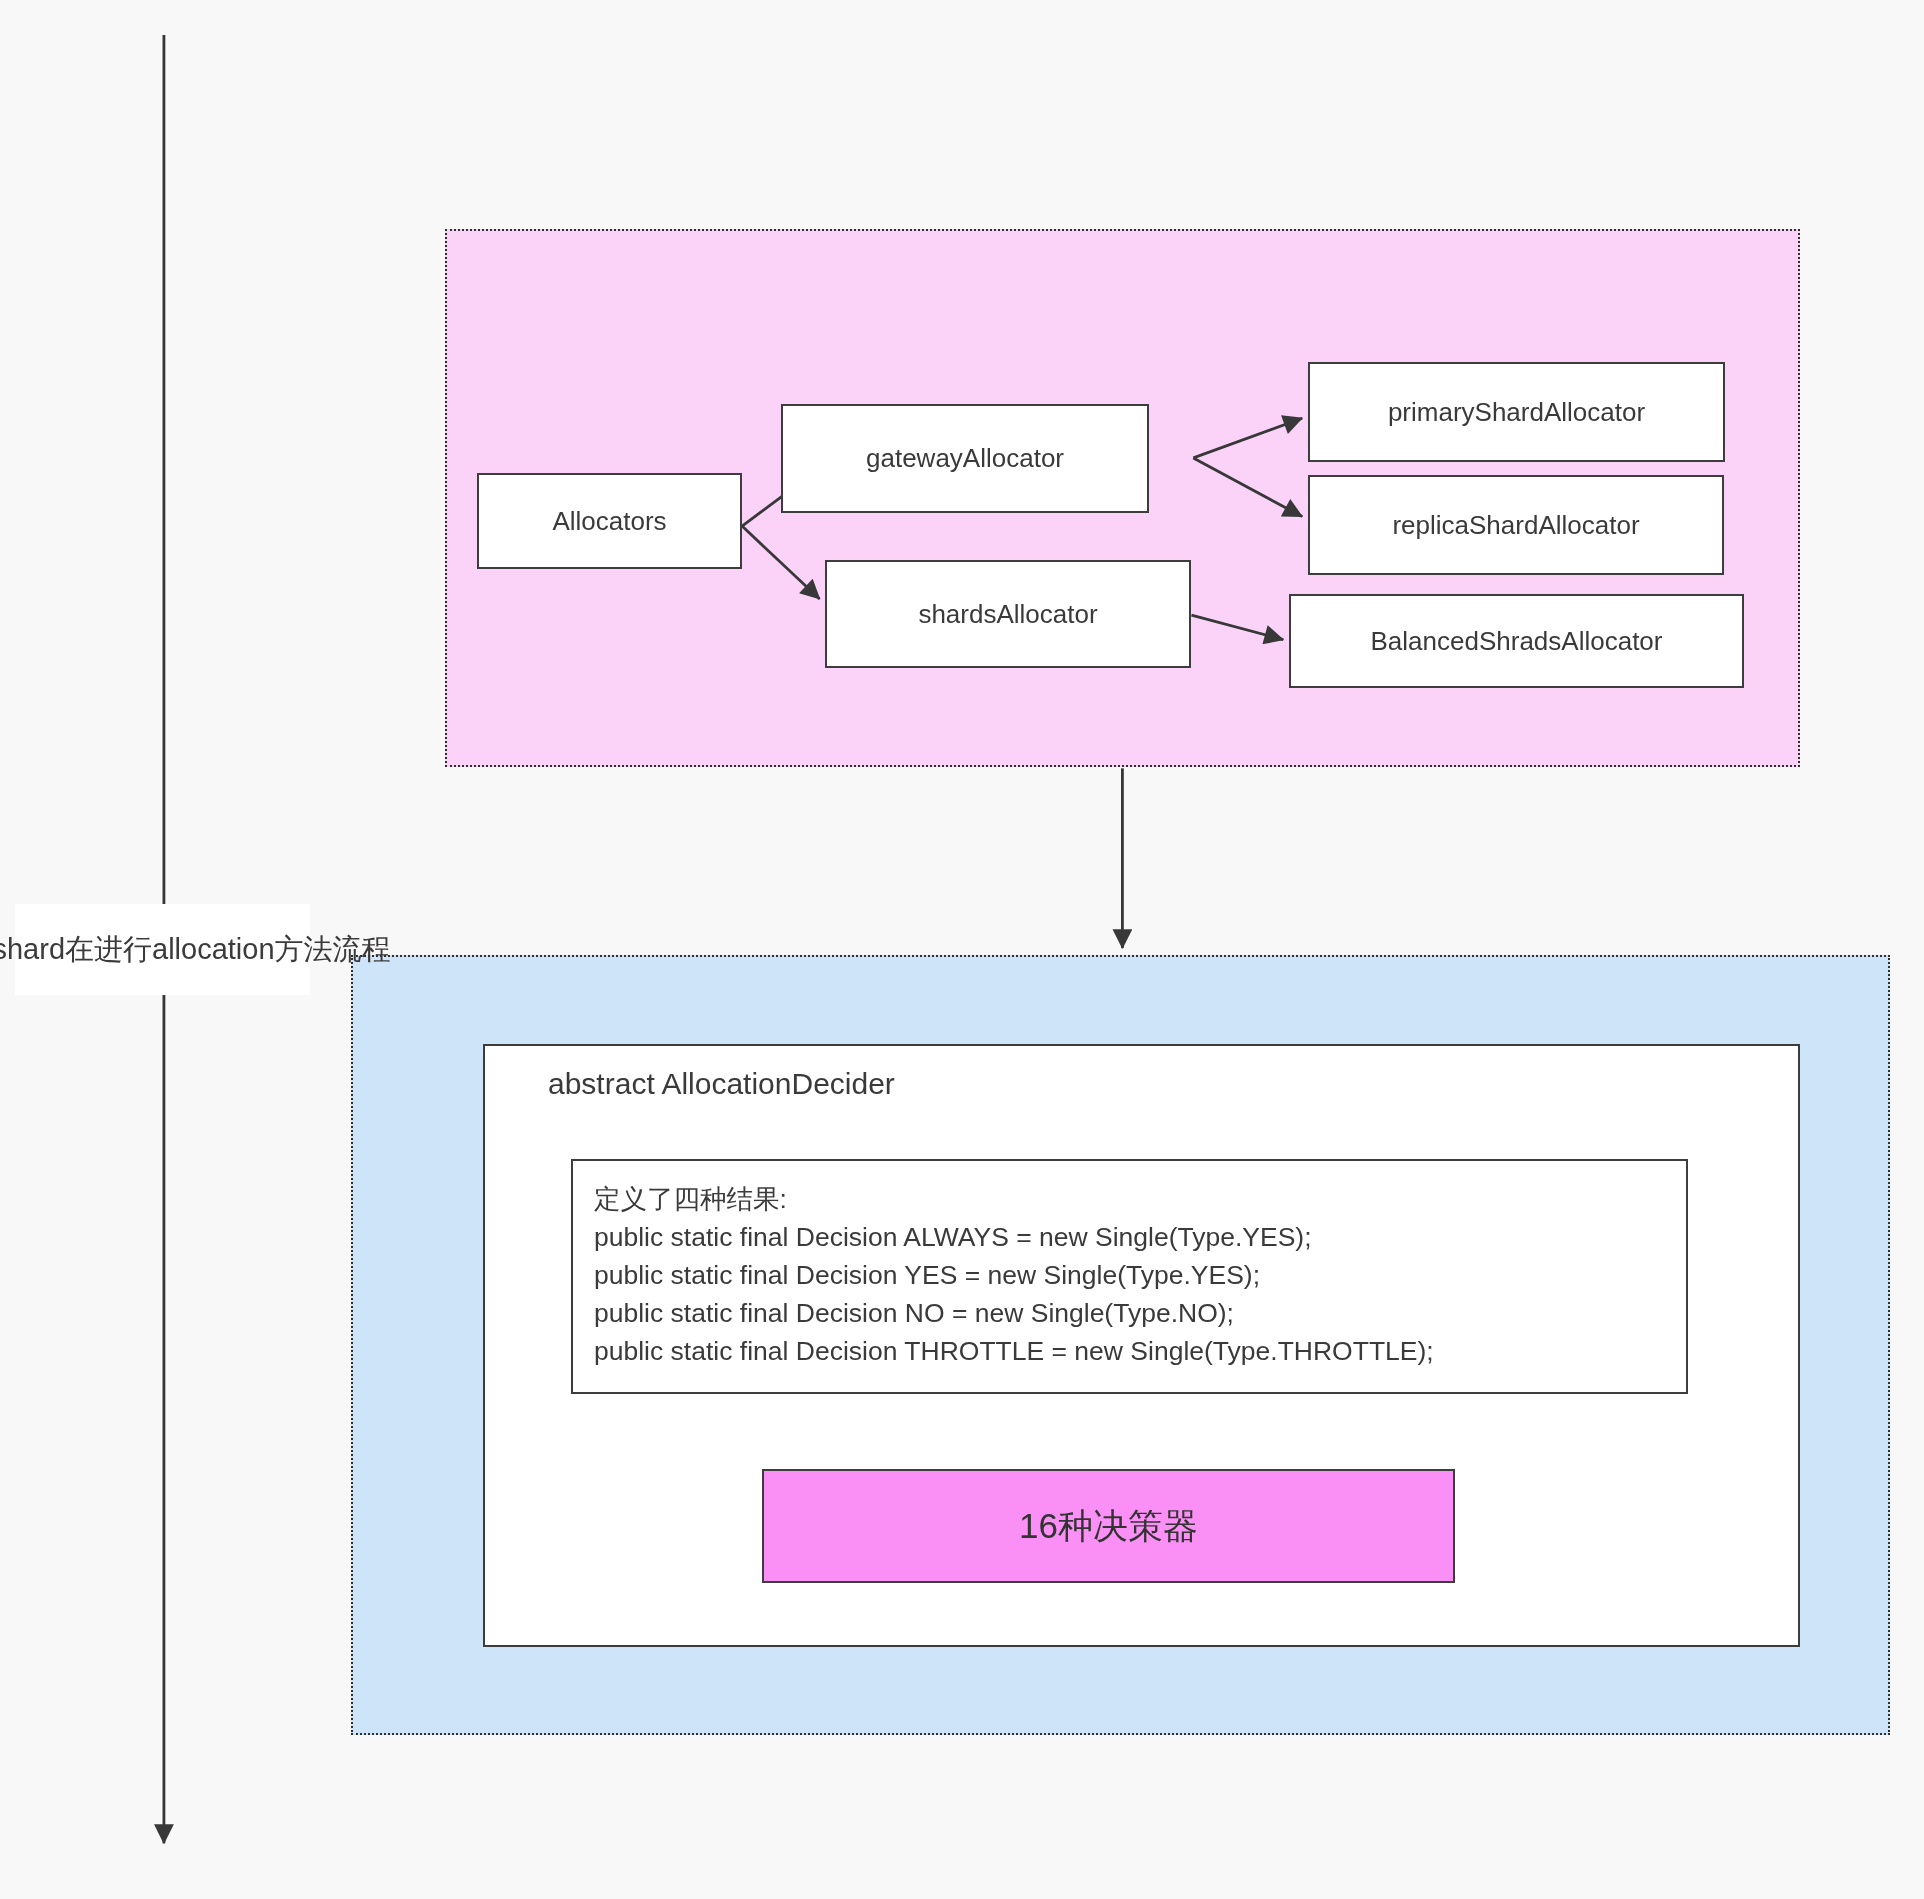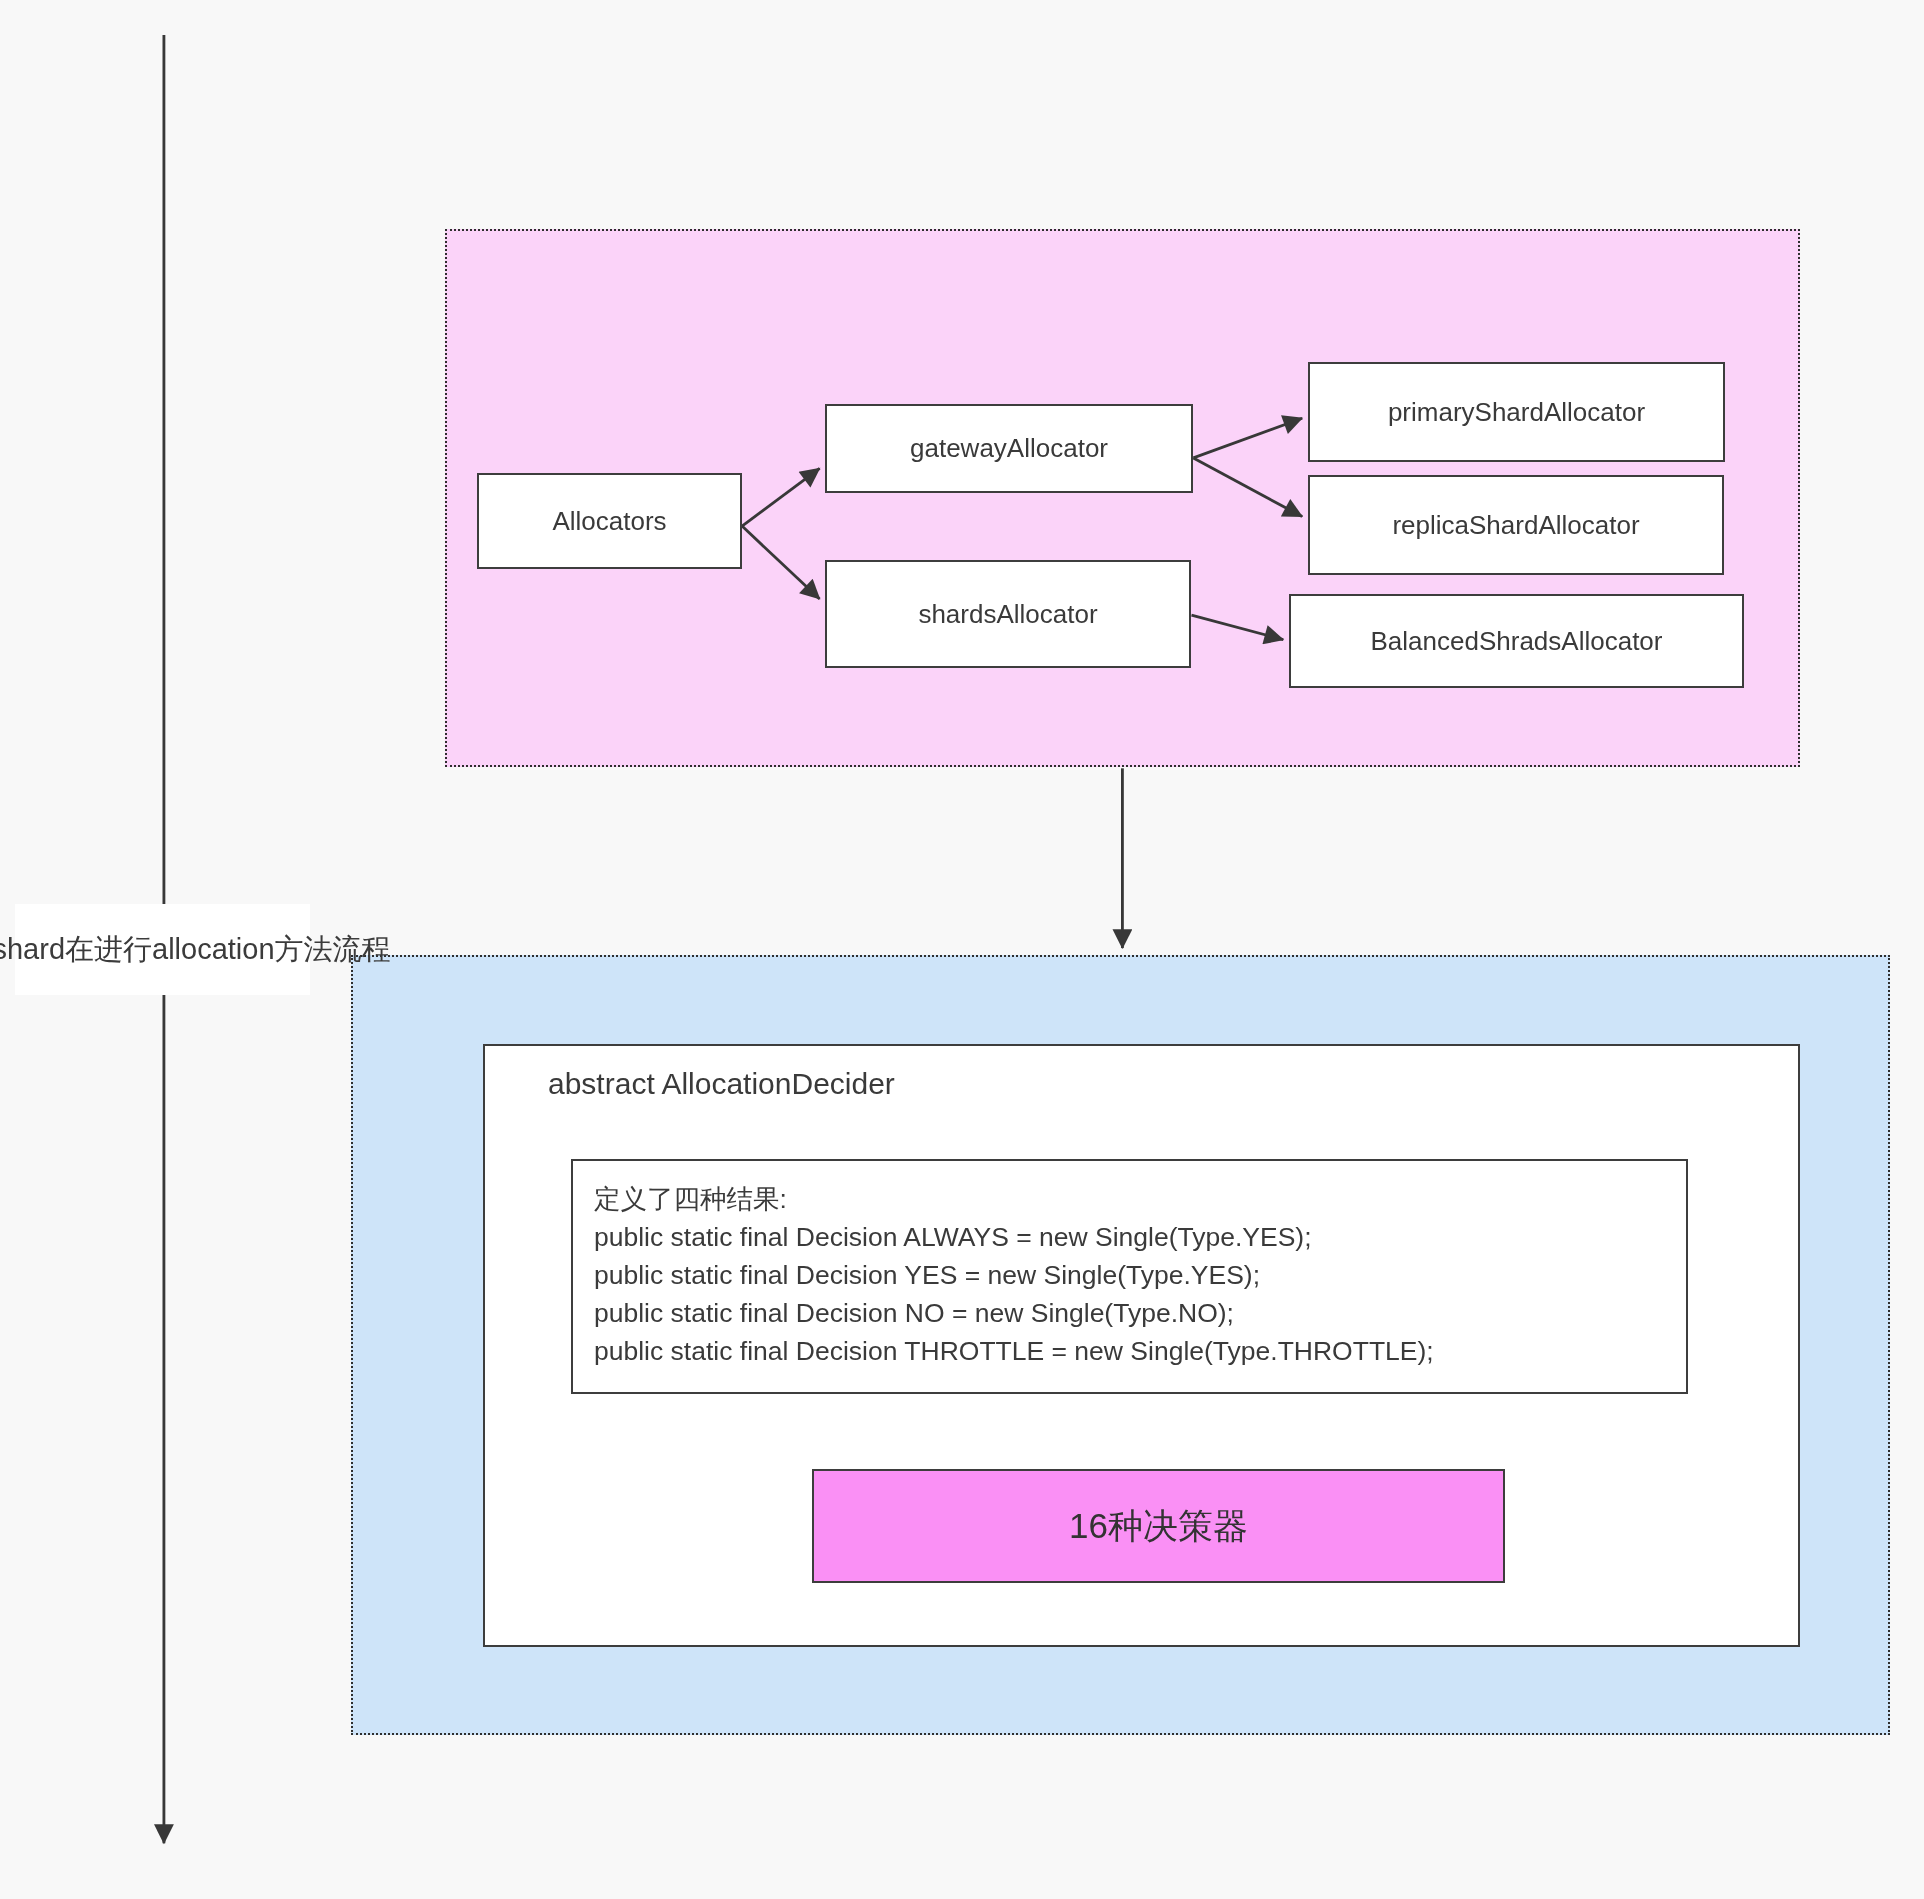--- a/index.html
+++ b/index.html
@@ -13,38 +13,38 @@
   .section-decider{left:351px;top:955px;width:1539px;height:780px;}
   .section-title{position:absolute;font-size:44px;letter-spacing:1.9px;color:#3b3b3b;}
   .title-allocator{left:463px;top:254px;}
   .title-decider{left:448px;top:971px;}
   .node{
     position:absolute;background:#ffffff;border:2.8px solid #3d3d3d;box-sizing:border-box;
     display:flex;align-items:center;justify-content:center;
     font-size:26px;color:#3a3a3a;z-index:3;white-space:nowrap;
   }
   .node-allocators{left:477px;top:473px;width:265px;height:96px;}
-  .node-gateway{left:825px;top:404px;width:368px;height:89px;}
+  .node-gateway{left:781px;top:404px;width:368px;height:109px;}
   .node-shards{left:825px;top:560px;width:366px;height:108px;}
   .node-primary{left:1308px;top:362px;width:417px;height:100px;}
   .node-replica{left:1308px;top:475px;width:416px;height:100px;}
   .node-balanced{left:1289px;top:594px;width:455px;height:94px;}
   .decider-inner{
     position:absolute;left:483px;top:1044px;width:1317px;height:603px;
     background:#ffffff;border:2.8px solid #3d3d3d;box-sizing:border-box;z-index:2;
   }
   .decider-inner-title{position:absolute;left:548px;top:1067px;font-size:30px;color:#3a3a3a;z-index:3;}
   .code-box{
     position:absolute;left:571px;top:1159px;width:1117px;height:235px;
     border:2.8px solid #3d3d3d;box-sizing:border-box;background:#ffffff;z-index:3;
     padding:19px 0 0 21px;
   }
   .code-line{font-size:26.5px;line-height:38px;color:#3a3a3a;white-space:nowrap;}
   .deciders-count{
-    position:absolute;left:812px;top:1469px;width:693px;height:114px;
+    position:absolute;left:762px;top:1469px;width:693px;height:114px;
     border:2.8px solid #3d3d3d;box-sizing:border-box;z-index:3;
     display:flex;align-items:center;justify-content:center;
     font-size:35px;color:#333333;
   }
   .timeline-label{
     position:absolute;left:15px;top:904px;width:295px;height:91px;background:#ffffff;z-index:4;
     display:flex;flex-direction:row;align-items:center;justify-content:center;
     font-size:29px;line-height:43px;color:#3b3b3b;text-align:center;white-space:nowrap;
   }
 </style>

